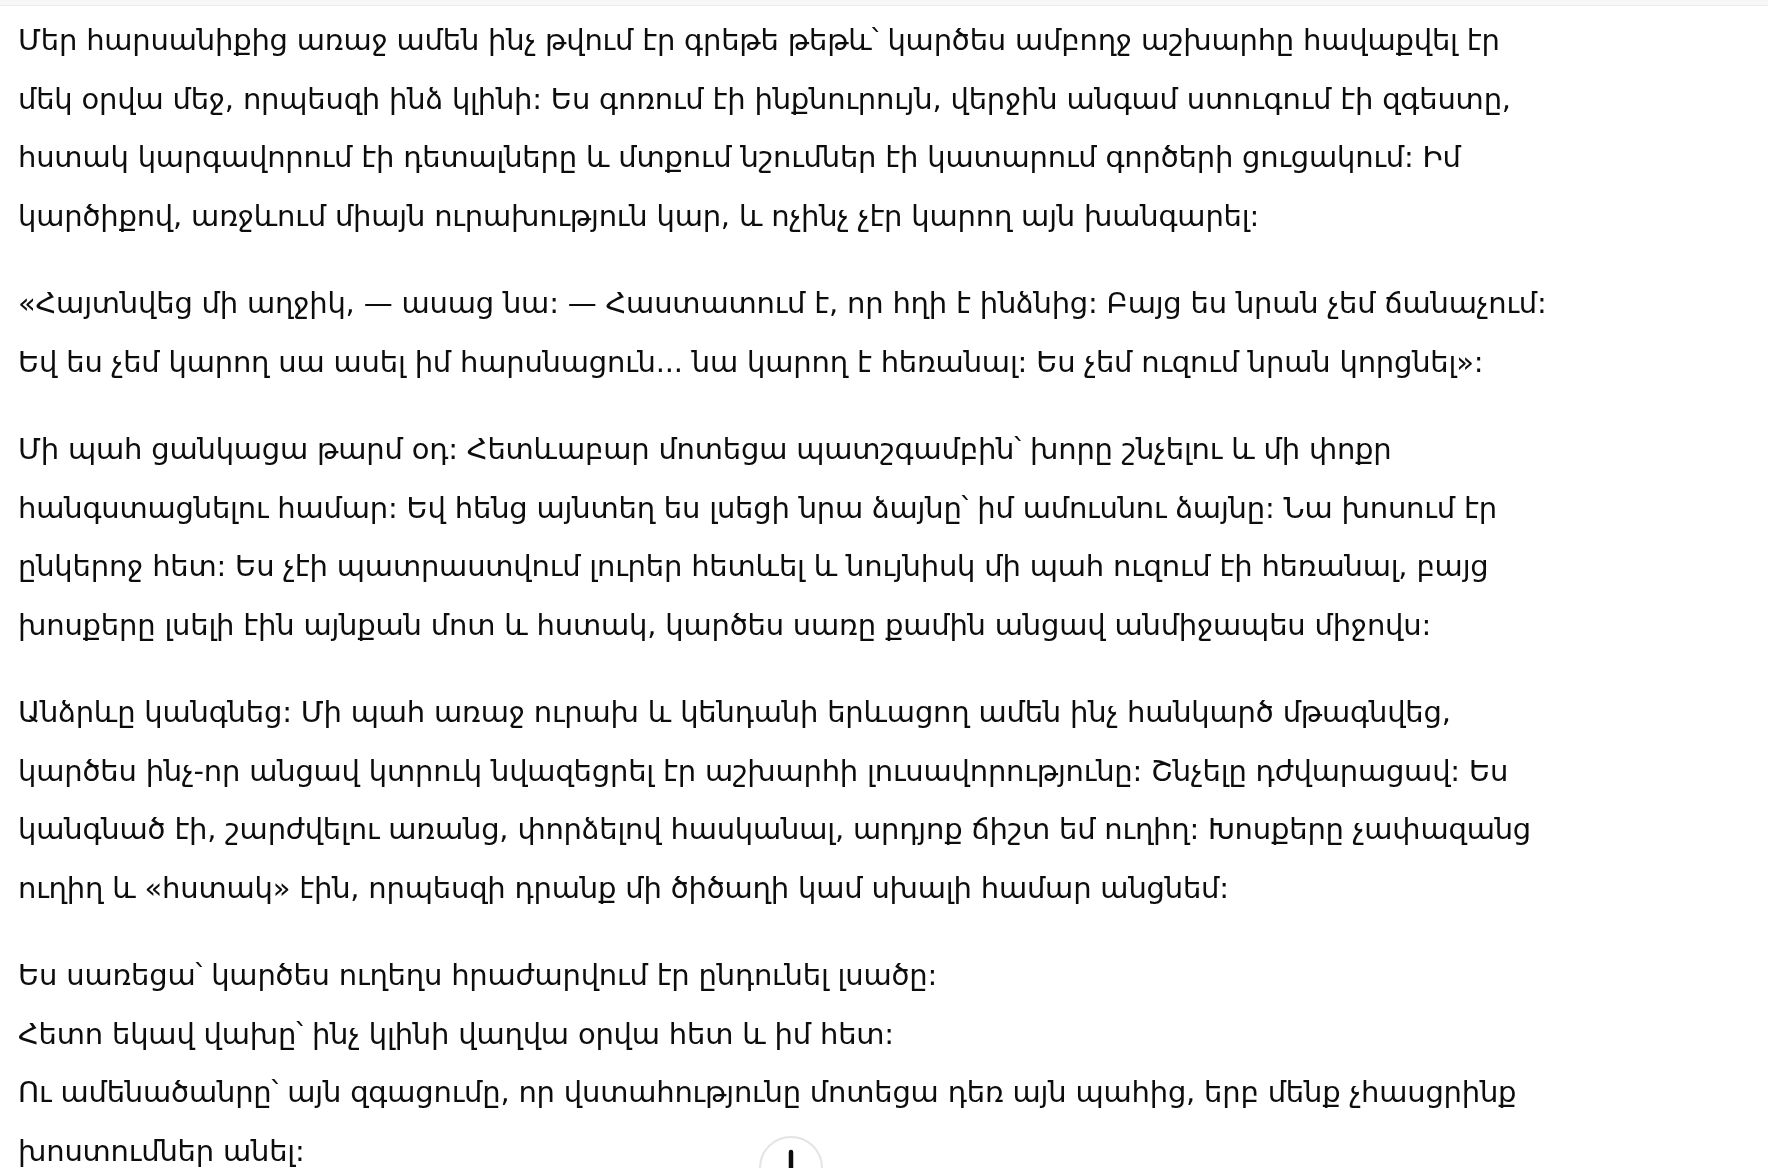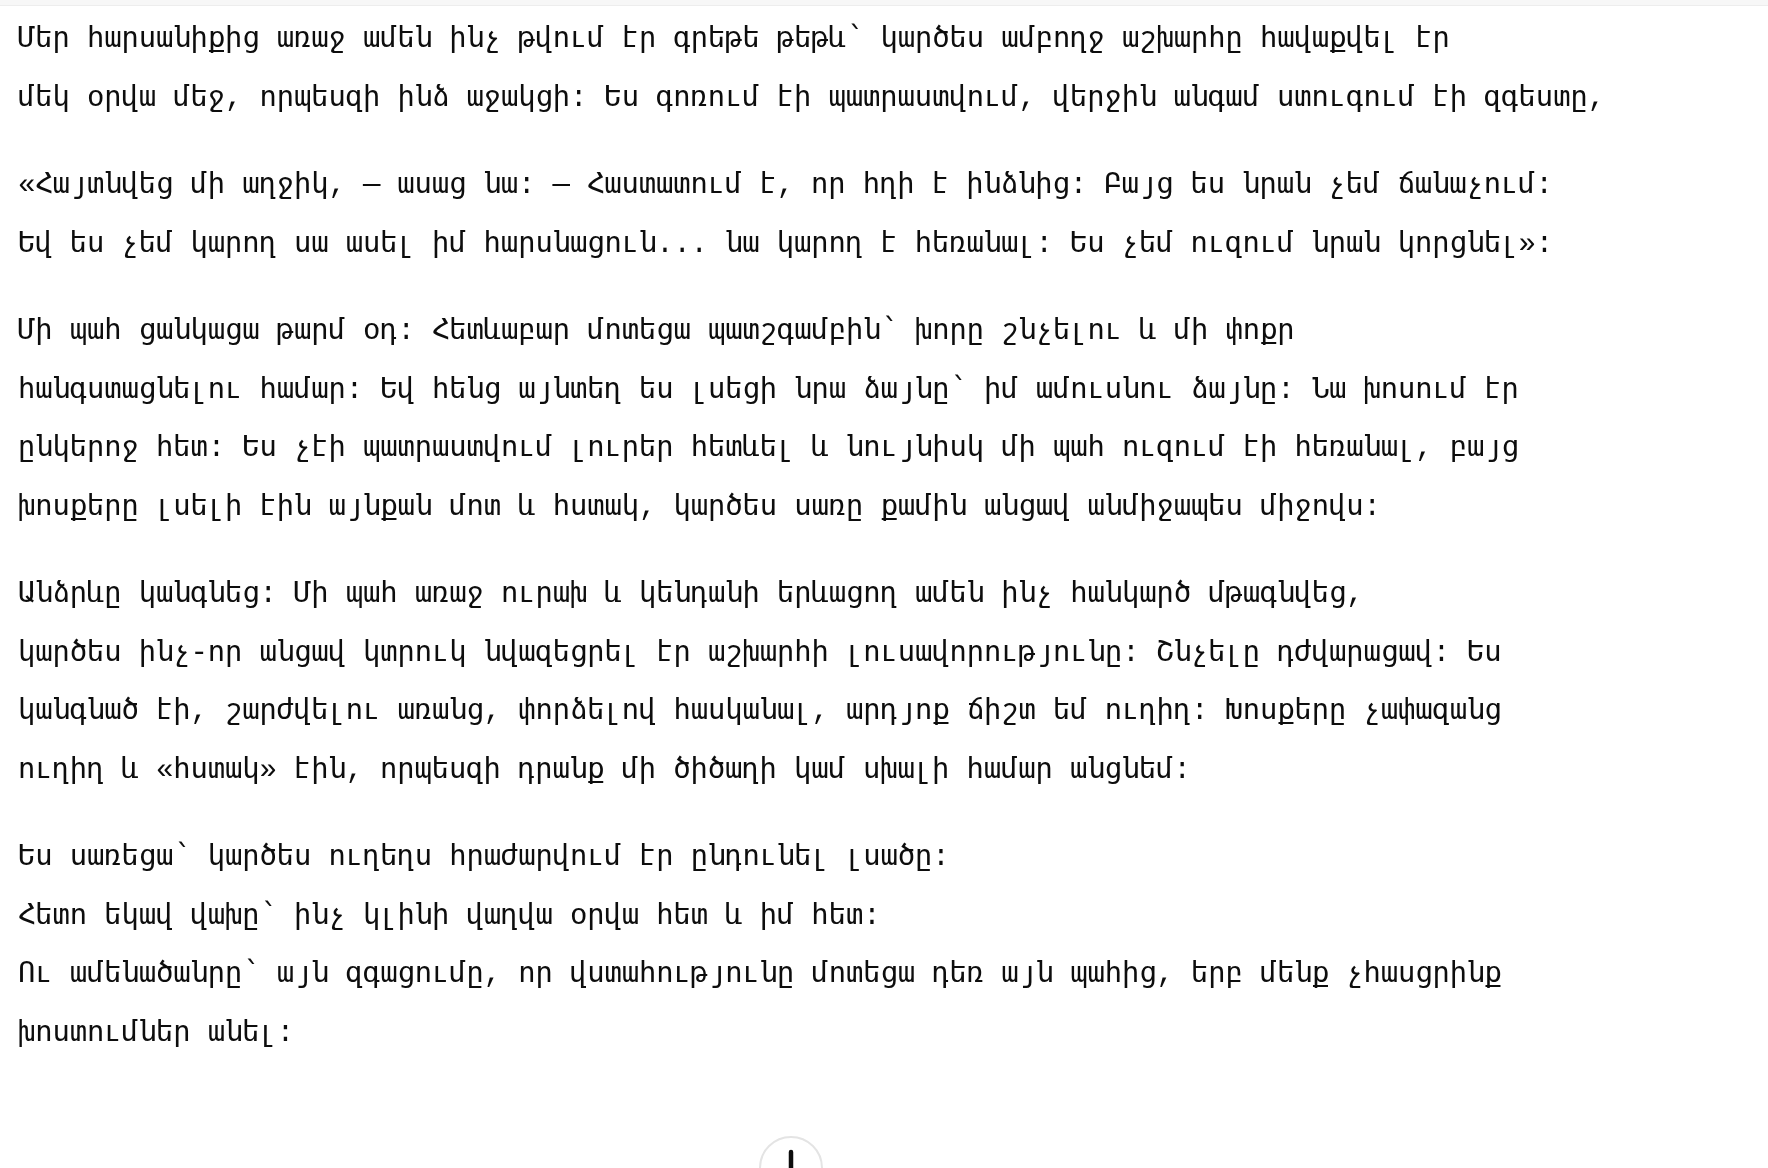--- a/index.html
+++ b/index.html
@@ -16,21 +16,21 @@
   }
   .message {
     padding: 5px 18px 0 18px;
     color: #0d0d0d;
     font-size: 29px;
     line-height: 58.5px;
     letter-spacing: -0.2px;
   }
   .para { margin: 0 0 29px 0; }
   .para:last-child { margin-bottom: 0; }
-  .line { display: block; white-space: nowrap; font-family: Liberation Mono, monospace; }
+  .line { display: block; white-space: nowrap; }
   .scroll-btn {
     position: absolute;
     left: 759px; top: 1136px;
     width: 64px; height: 64px;
     border-radius: 50%;
     background: #ffffff;
     border: 2px solid #e4e4e4;
     cursor: pointer;
     display: flex; align-items: center; justify-content: center;
     padding: 0;
@@ -38,21 +38,23 @@
   .scroll-btn svg { display: block; }
 </style>
 </head>
 <body>
 
 <div class="top-strip"></div>
 
 <main class="message">
   <p class="para">
     <span class="line">Մեր հարսանիքից առաջ ամեն ինչ թվում էր գրեթե թեթև՝ կարծես ամբողջ աշխարհը հավաքվել էր</span>
-    <span class="line">մեկ օրվա մեջ, որպեսզի ինձ աջակցի: Ես գոռում էի պատրաստվում, վերջին անգամ ստուգում էի զգեստը,</span>
+    <span class="line">մեկ օրվա մեջ, որպեսզի ինձ կլինի: Ես գոռում էի ինքնուրույն, վերջին անգամ ստուգում էի զգեստը,</span>
+    <span class="line">հստակ կարգավորում էի դետալները և մտքում նշումներ էի կատարում գործերի ցուցակում: Իմ</span>
+    <span class="line">կարծիքով, առջևում միայն ուրախություն կար, և ոչինչ չէր կարող այն խանգարել:</span>
   </p>
   <p class="para">
     <span class="line">«Հայտնվեց մի աղջիկ, — ասաց նա: — Հաստատում է, որ հղի է ինձնից: Բայց ես նրան չեմ ճանաչում:</span>
     <span class="line">Եվ ես չեմ կարող սա ասել իմ հարսնացուն... նա կարող է հեռանալ: Ես չեմ ուզում նրան կորցնել»:</span>
   </p>
   <p class="para">
     <span class="line">Մի պահ ցանկացա թարմ օդ: Հետևաբար մոտեցա պատշգամբին՝ խորը շնչելու և մի փոքր</span>
     <span class="line">հանգստացնելու համար: Եվ հենց այնտեղ ես լսեցի նրա ձայնը՝ իմ ամուսնու ձայնը: Նա խոսում էր</span>
     <span class="line">ընկերոջ հետ: Ես չէի պատրաստվում լուրեր հետևել և նույնիսկ մի պահ ուզում էի հեռանալ, բայց</span>
     <span class="line">խոսքերը լսելի էին այնքան մոտ և հստակ, կարծես սառը քամին անցավ անմիջապես միջովս:</span>

